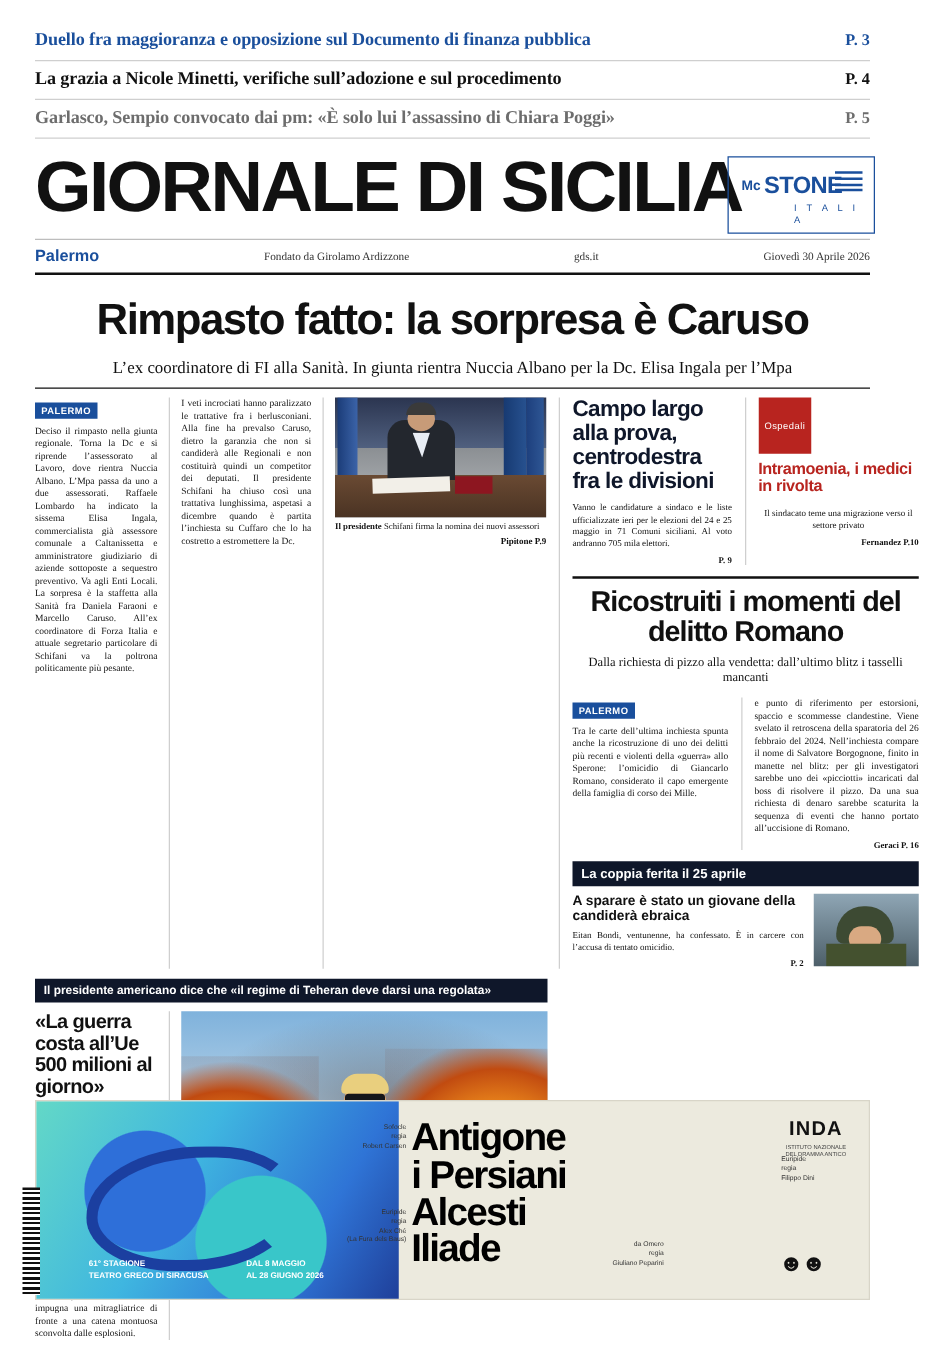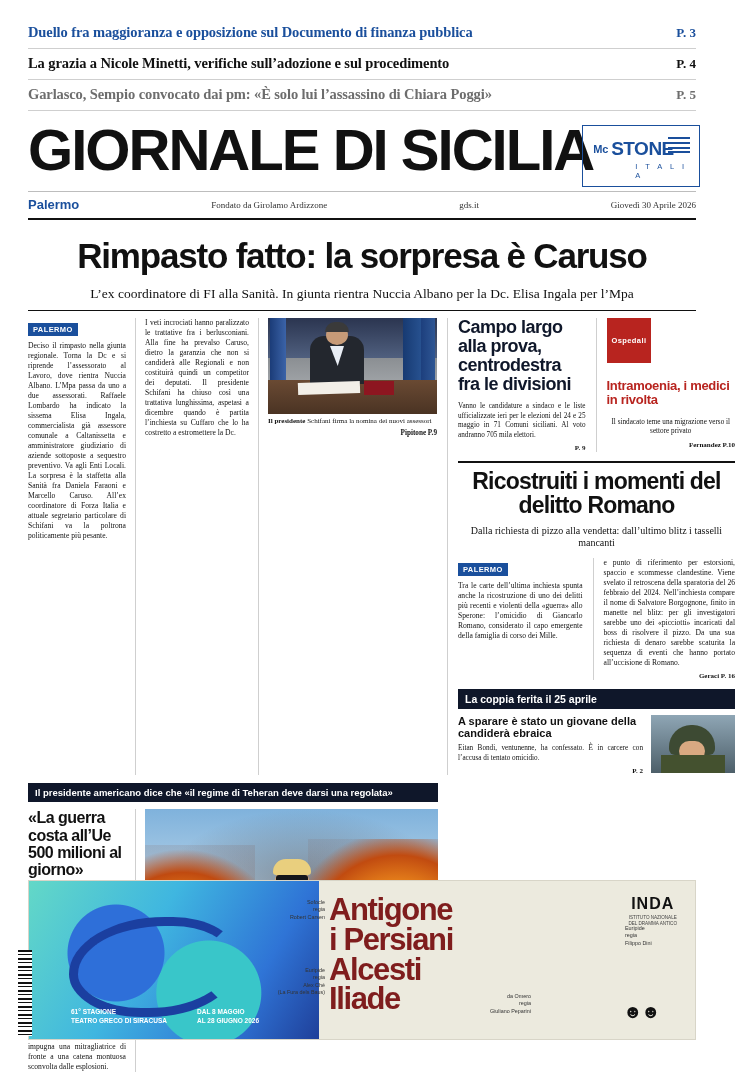--- a/index.html
+++ b/index.html
@@ -181,21 +181,21 @@
       radial-gradient(circle at 62% 70%, #39c6c9 0 52px, transparent 53px),
       linear-gradient(120deg,#63d8c7 0%,#3fb6e0 40%,#2f74d6 75%,#1f3f99 100%);
   }
   .banner .wave:after {
     content:""; position:absolute; left:40px; top:36px; width:150px; height:82px;
     border:9px solid #1b3fa0; border-radius:60% 40% 55% 45%; border-right-color:transparent;
   }
   .banner .titles {
     position:absolute; left:300px; top:14px;
     font-family:"Liberation Sans", sans-serif; font-weight:bold;
-    font-size:31px; line-height:0.96; letter-spacing:-1.4px; color:#7f1d1d;
+    font-size:31px; line-height:0.96; letter-spacing:-1.4px; color:#000000;
   }
   .banner .titles div { white-space:nowrap; }
   .banner .credits-left {
     position:absolute; left:238px; top:18px; width:58px; text-align:right;
     font-family:"Liberation Sans", sans-serif; font-size:5.4px; line-height:1.35; color:#333;
   }
   .banner .credits-mid {
     position:absolute; left:238px; top:86px; width:58px; text-align:right;
     font-family:"Liberation Sans", sans-serif; font-size:5.4px; line-height:1.35; color:#333;
   }
@@ -235,22 +235,22 @@
   
   .two-up { display:flex; gap:10px; }
   .two-up .left { width:128px; }
   .two-up .right { width:140px; padding-left:10px; border-left:1px solid #cfcfcf; }
   .midhead {
     font-family:"Liberation Sans", sans-serif; font-weight:bold;
     font-size:18px; line-height:1.06; letter-spacing:-0.5px; color:#0f172a;
   }
   .kicker-red {
     background:#b8241f; color:#fff; font-family:"Liberation Sans", sans-serif;
-    font-weight:bold; font-size:7.5px; letter-spacing:0.4px; display:inline-block;
-    padding:18px 5px; margin-bottom:16px;
+    font-weight:normal; font-size:7.5px; letter-spacing:0.4px; display:inline-block;
+    padding:18px 5px; margin-bottom:5px;
   }
   .midhead-red { font-family:"Liberation Sans", sans-serif; font-weight:bold; font-size:13px;
     line-height:1.1; color:#b8241f; letter-spacing:-0.3px; }
   .hr-dark { border-top:2.5px solid #111; margin:9px 0 7px 0; }
 
   .bigright-head {
     font-family:"Liberation Sans", sans-serif; font-weight:bold; font-size:23px;
     line-height:1.03; letter-spacing:-0.8px; color:#111; text-align:center;
   }
   .bigright-sub { font-size:10px; text-align:center; margin-top:7px; line-height:1.25; }

